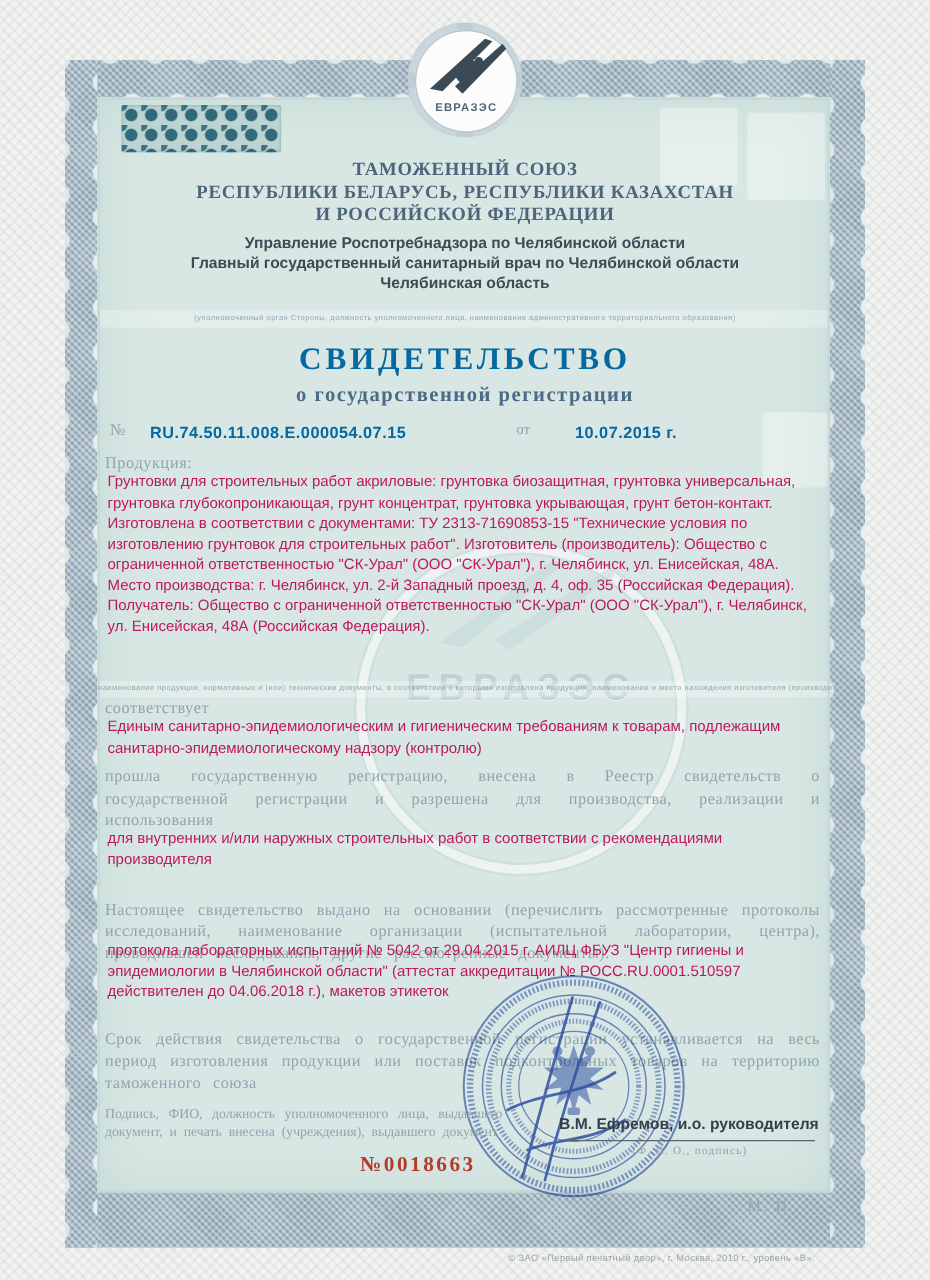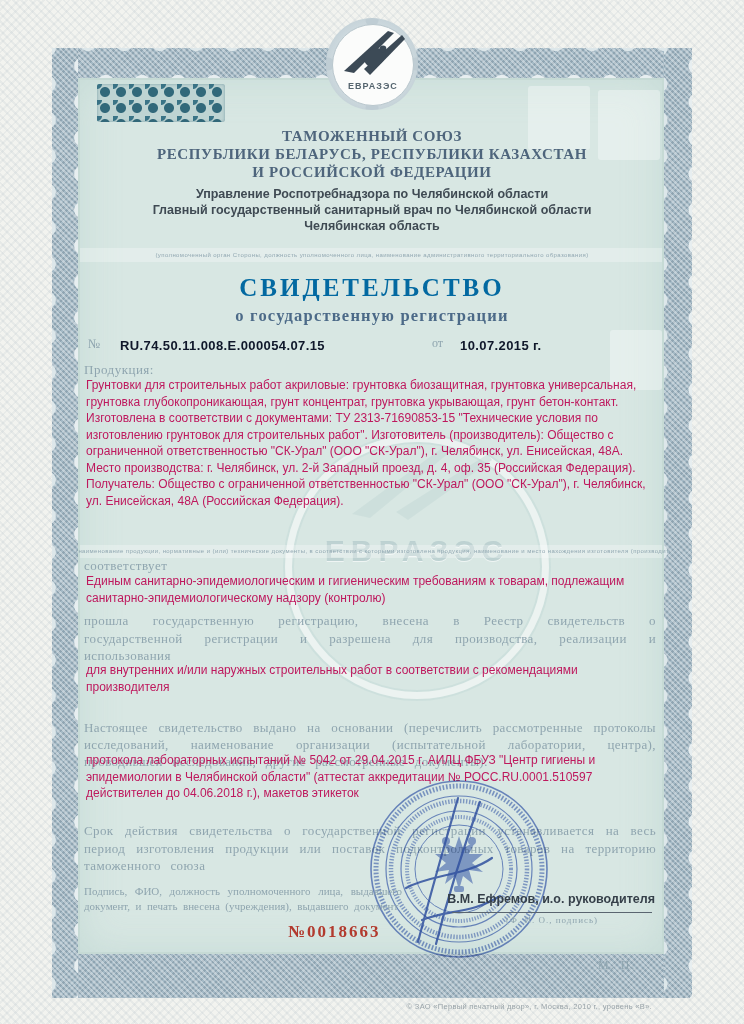--- a/index.html
+++ b/index.html
@@ -42,21 +42,21 @@
   .ser{font-family:"Liberation Serif",serif;}
   .union-line{color:#4e657c;font-weight:bold;font-size:15px;line-height:17px;text-align:center;letter-spacing:.6px;}
   .agency-line{color:#3f4a53;font-weight:bold;font-size:12.5px;line-height:16px;text-align:center;}
   .micro{font-size:6px;color:#92a8b2;letter-spacing:.4px;white-space:nowrap;overflow:hidden;text-align:center;filter:blur(.35px);}
   .title-main{color:#0369a1;font-weight:bold;font-size:25px;letter-spacing:3px;text-align:center;}
   .title-sub{color:#4c6a88;font-weight:bold;font-size:16.5px;letter-spacing:1.2px;text-align:center;}
   .faded-ser{font-family:"Liberation Serif",serif;color:#8fa5af;}
   .body-sans{color:#be185d;font-size:12px;line-height:16.5px;}
   .just{text-align:justify;}
   .wms{word-spacing:.45em;letter-spacing:.4px;}
-  .num-val{color:#0f172a;font-size:13px;font-weight:bold;letter-spacing:.4px;}
+  .num-val{color:#0369a1;font-size:13px;font-weight:bold;letter-spacing:.4px;}
   .red-serial{font-family:"Liberation Serif",serif;color:#b23a2e;font-size:17px;font-weight:bold;letter-spacing:2px;}
   
   .logo-wrap{left:326px;top:18px;width:92px;height:92px;}
   .logo-scallop{
     position:absolute;inset:0;border-radius:50%;
     background:
       radial-gradient(circle 8px at 50% 2%, #bfcdd4 0 6px, transparent 7px),
       radial-gradient(circle 8px at 50% 98%, #bfcdd4 0 6px, transparent 7px),
       radial-gradient(circle 8px at 2% 50%, #bfcdd4 0 6px, transparent 7px),
       radial-gradient(circle 8px at 98% 50%, #bfcdd4 0 6px, transparent 7px),
@@ -137,25 +137,25 @@
 <div class="abs ser union-line" style="left:92px;top:164px;width:560px;">И РОССИЙСКОЙ ФЕДЕРАЦИИ</div>
 
 <div class="abs agency-line" style="left:92px;top:186px;width:560px;">Управление Роспотребнадзора по Челябинской области</div>
 <div class="abs agency-line" style="left:92px;top:202px;width:560px;">Главный государственный санитарный врач по Челябинской области</div>
 <div class="abs agency-line" style="left:92px;top:218px;width:560px;">Челябинская область</div>
 
 <div class="abs paper-stripe" style="left:80px;top:248px;width:582px;height:14px;"></div>
 <div class="abs micro" style="left:95px;top:252px;width:554px;">(уполномоченный орган Стороны, должность уполномоченного лица, наименование административного территориального образования)</div>
 
 <div class="abs ser title-main" style="left:92px;top:274px;width:560px;">СВИДЕТЕЛЬСТВО</div>
-<div class="abs ser title-sub" style="left:92px;top:306px;width:560px;">о государственную регистрации</div>
+<div class="abs ser title-sub" style="left:92px;top:306px;width:560px;">о государственной регистрации</div>
 
 <div class="abs faded-ser" style="left:88px;top:336px;font-size:13px;">№</div>
 <div class="abs num-val" style="left:120px;top:338px;">RU.74.50.11.008.Е.000054.07.15</div>
-<div class="abs faded-ser" style="left:432px;top:336px;font-size:12px;">от</div>
+<div class="abs faded-ser" style="left:413px;top:336px;font-size:12px;">от</div>
 <div class="abs num-val" style="left:460px;top:338px;">10.07.2015 г.</div>
 
 <div class="abs faded-ser" style="left:84px;top:362px;font-size:13px;letter-spacing:.5px;">Продукция:</div>
 <div class="abs body-sans" style="left:86px;top:377px;width:566px;">Грунтовки для строительных работ акриловые: грунтовка биозащитная, грунтовка универсальная, грунтовка глубокопроникающая, грунт концентрат, грунтовка укрывающая, грунт бетон-контакт. Изготовлена в соответствии с документами: ТУ 2313-71690853-15 "Технические условия по изготовлению грунтовок для строительных работ". Изготовитель (производитель): Общество с ограниченной ответственностью "СК-Урал" (ООО "СК-Урал"), г. Челябинск, ул. Енисейская, 48А. Место производства: г. Челябинск, ул. 2-й Западный проезд, д. 4, оф. 35 (Российская Федерация). Получатель: Общество с ограниченной ответственностью "СК-Урал" (ООО "СК-Урал"), г. Челябинск, ул. Енисейская, 48А (Российская Федерация).</div>
 
 <div class="abs paper-stripe" style="left:80px;top:545px;width:582px;height:13px;"></div>
 <div class="abs micro" style="left:76px;top:548px;width:594px;">(наименование продукции, нормативные и (или) технические документы, в соответствии с которыми изготовлена продукция, наименование и место нахождения изготовителя (производителя), получателя)</div>
 <div class="abs faded-ser" style="left:84px;top:558px;font-size:13px;letter-spacing:.5px;">соответствует</div>
 <div class="abs body-sans" style="left:86px;top:573px;width:566px;">Единым санитарно-эпидемиологическим и гигиеническим требованиям к товарам, подлежащим санитарно-эпидемиологическому надзору (контролю)</div>
 

